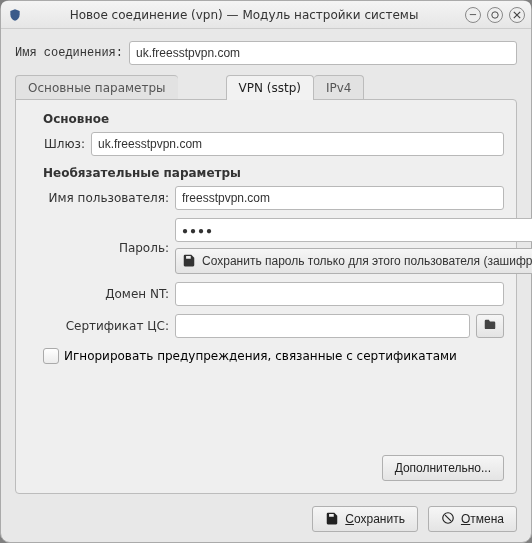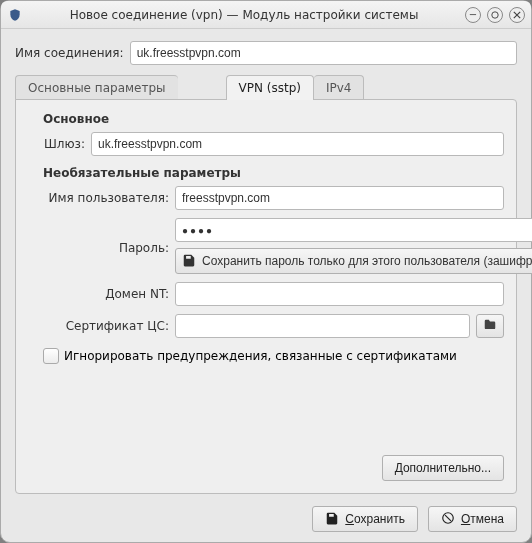--- a/index.html
+++ b/index.html
@@ -63,20 +63,21 @@
     flex-direction: column;
   }
   .row {
     display: flex;
     align-items: center;
     margin-bottom: 10px;
     gap: 6px;
   }
   .row label {
     color: #333;
+    font-family: Liberation Mono, monospace;
   }
   .text-input {
     flex: 1;
     height: 24px;
     border: 1px solid #b8b8b8;
     border-radius: 3px;
     background: #fff;
     padding: 0 6px;
     font-size: 12px;
     color: #333;

